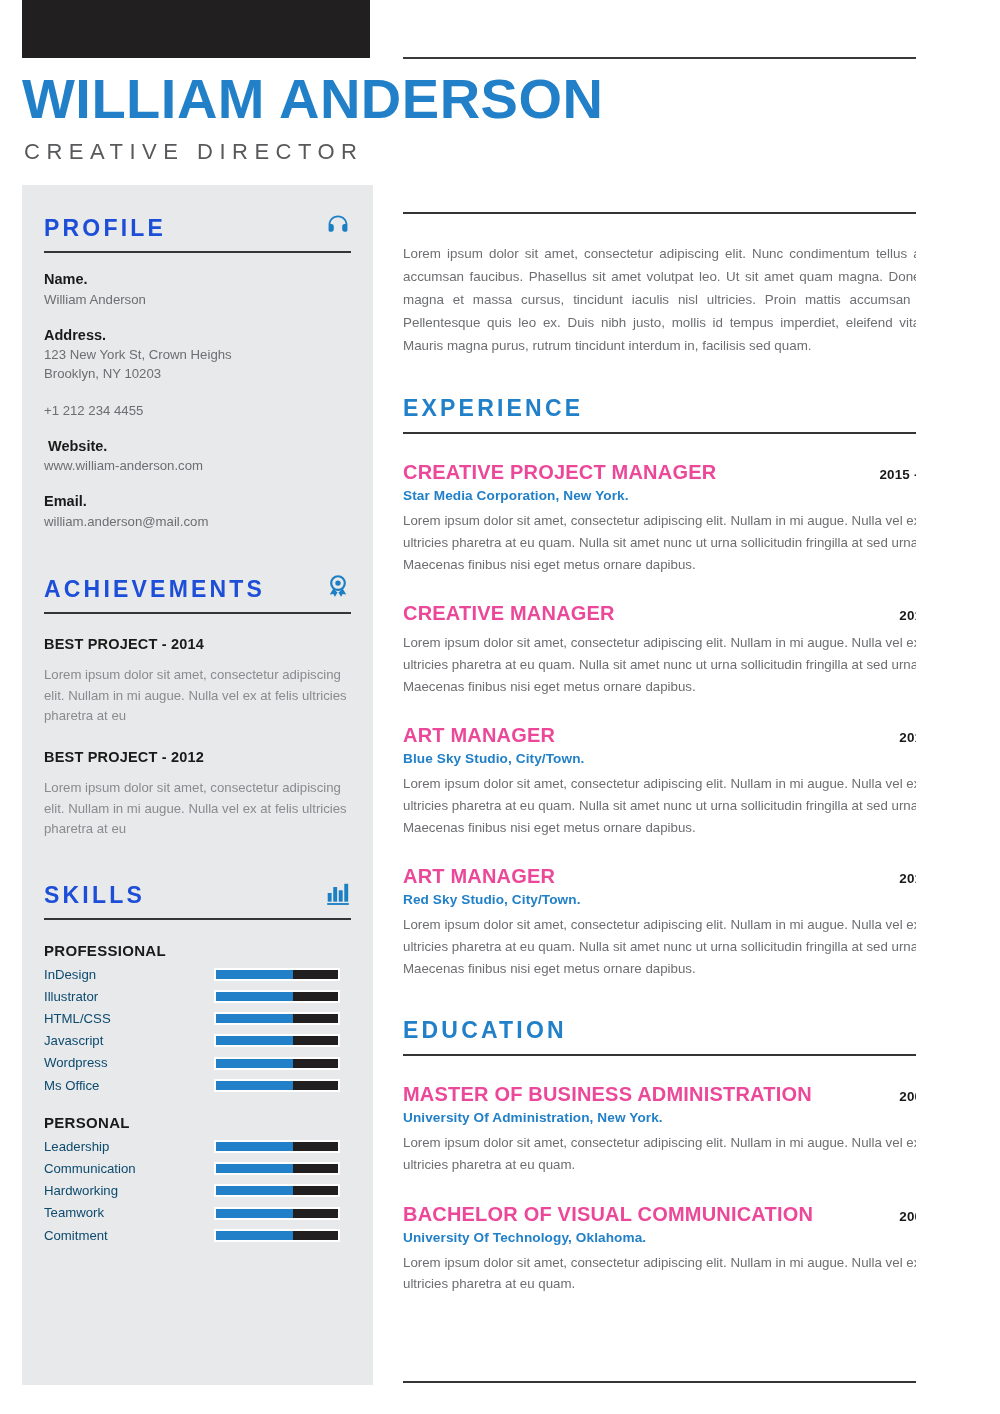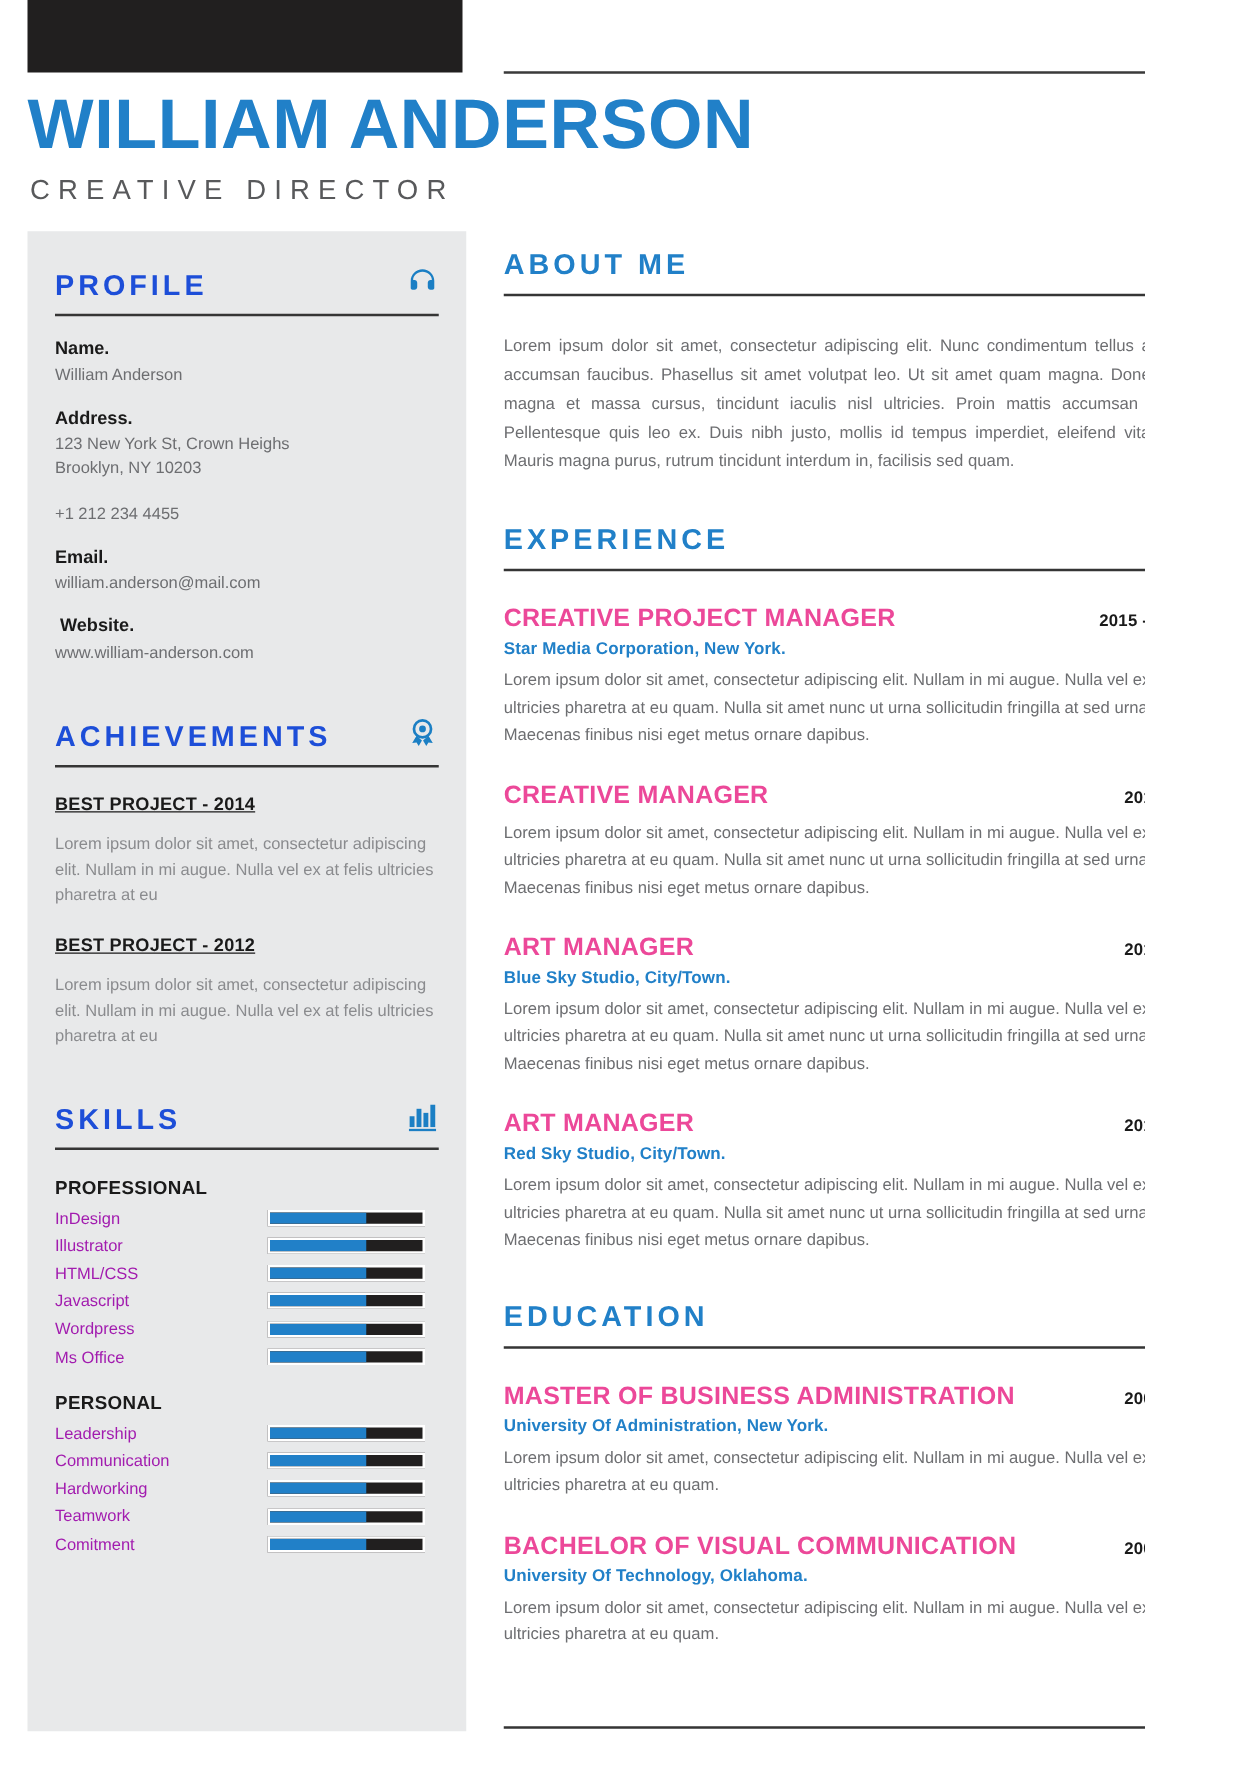--- a/index.html
+++ b/index.html
@@ -112,21 +112,20 @@
     line-height: 1.45;
   }
 
   .ach-item { margin-top: 22px; }
   .ach-title {
     font-size: 14.5px;
     font-weight: bold;
     color: #1a1a1a;
     letter-spacing: 0.2px;
     line-height: 1.2;
-    text-decoration: underline;
   }
   .ach-body {
     margin-top: 12px;
     font-size: 13.2px;
     color: #8a8b8e;
     line-height: 1.55;
   }
 
   .skill-group-title {
     font-size: 15px;
@@ -136,21 +135,21 @@
     margin-top: 22px;
   }
   .skill-row {
     display: flex;
     align-items: center;
     margin-top: 9px;
   }
   .skill-name {
     flex: 0 0 170px;
     font-size: 13.2px;
-    color: #a21caf;
+    color: #0c4a6e;
     line-height: 1;
   }
   .skill-bar {
     position: relative;
     width: 126px;
     height: 13px;
     background: #211f1f;
     border: 2px solid #ffffff;
     overflow: hidden;
   }
@@ -274,26 +273,26 @@
       </div>
       <div class="field">
         <div class="field-label">Address.</div>
         <div class="field-value">123 New York St, Crown Heighs</div>
         <div class="field-value">Brooklyn, NY 10203</div>
       </div>
       <div class="field">
         <div class="field-value">+1 212 234 4455</div>
       </div>
       <div class="field">
+        <div class="field-label" style="padding-left:4px;">Website.</div>
+        <div class="field-value">www.william-anderson.com</div>
+      </div>
+      <div class="field">
         <div class="field-label">Email.</div>
         <div class="field-value">william.anderson@mail.com</div>
-      </div>
-      <div class="field">
-        <div class="field-label" style="padding-left:4px;">Website.</div>
-        <div class="field-value">www.william-anderson.com</div>
       </div>
     </div>
 
     <div class="section-head" style="margin-top:47px;">
       <div class="title">ACHIEVEMENTS</div>
       <div class="sec-icon">
         <svg viewBox="0 0 24 24" fill="#1b7fc4">
           <circle cx="12" cy="8.4" r="6.3" fill="none" stroke="#1b7fc4" stroke-width="2"></circle>
           <circle cx="12" cy="8.4" r="2.5"></circle>
           <path d="M7.6 13.5 4.4 18.9l3.2-.5 1.6 2.7 2.4-4.1zM16.4 13.5l3.2 5.4-3.2-.5-1.6 2.7-2.4-4.1z"></path>
@@ -400,21 +399,20 @@
             <div class="skill-fill" style="width: 63%;"></div>
           </div>
       </div>
 
     </div>
   </div>
 
   <div class="main">
 
     <div class="main-section-head">
-      <div class="title">ABOUT ME</div>
       <div class="sec-icon">
         <svg viewBox="0 0 24 24" fill="none" stroke="#1b7fc4" stroke-width="1.7" stroke-linecap="round" stroke-linejoin="round">
           <path d="M17.2 3.6a1.9 1.9 0 0 1 2.7 2.7L9.2 17 5 18.2l1.2-4.2z"></path>
           <path d="M3.5 21.4h17.5" stroke-width="1.7"></path>
         </svg>
       </div>
       <div class="rule"></div>
     </div>
     <div class="about-body">Lorem ipsum dolor sit amet, consectetur adipiscing elit. Nunc condimentum tellus ac sapien accumsan faucibus. Phasellus sit amet volutpat leo. Ut sit amet quam magna. Donec feugiat magna et massa cursus, tincidunt iaculis nisl ultricies. Proin mattis accumsan tincidunt. Pellentesque quis leo ex. Duis nibh justo, mollis id tempus imperdiet, eleifend vitae lectus. Mauris magna purus, rutrum tincidunt interdum in, facilisis sed quam.</div>
 

